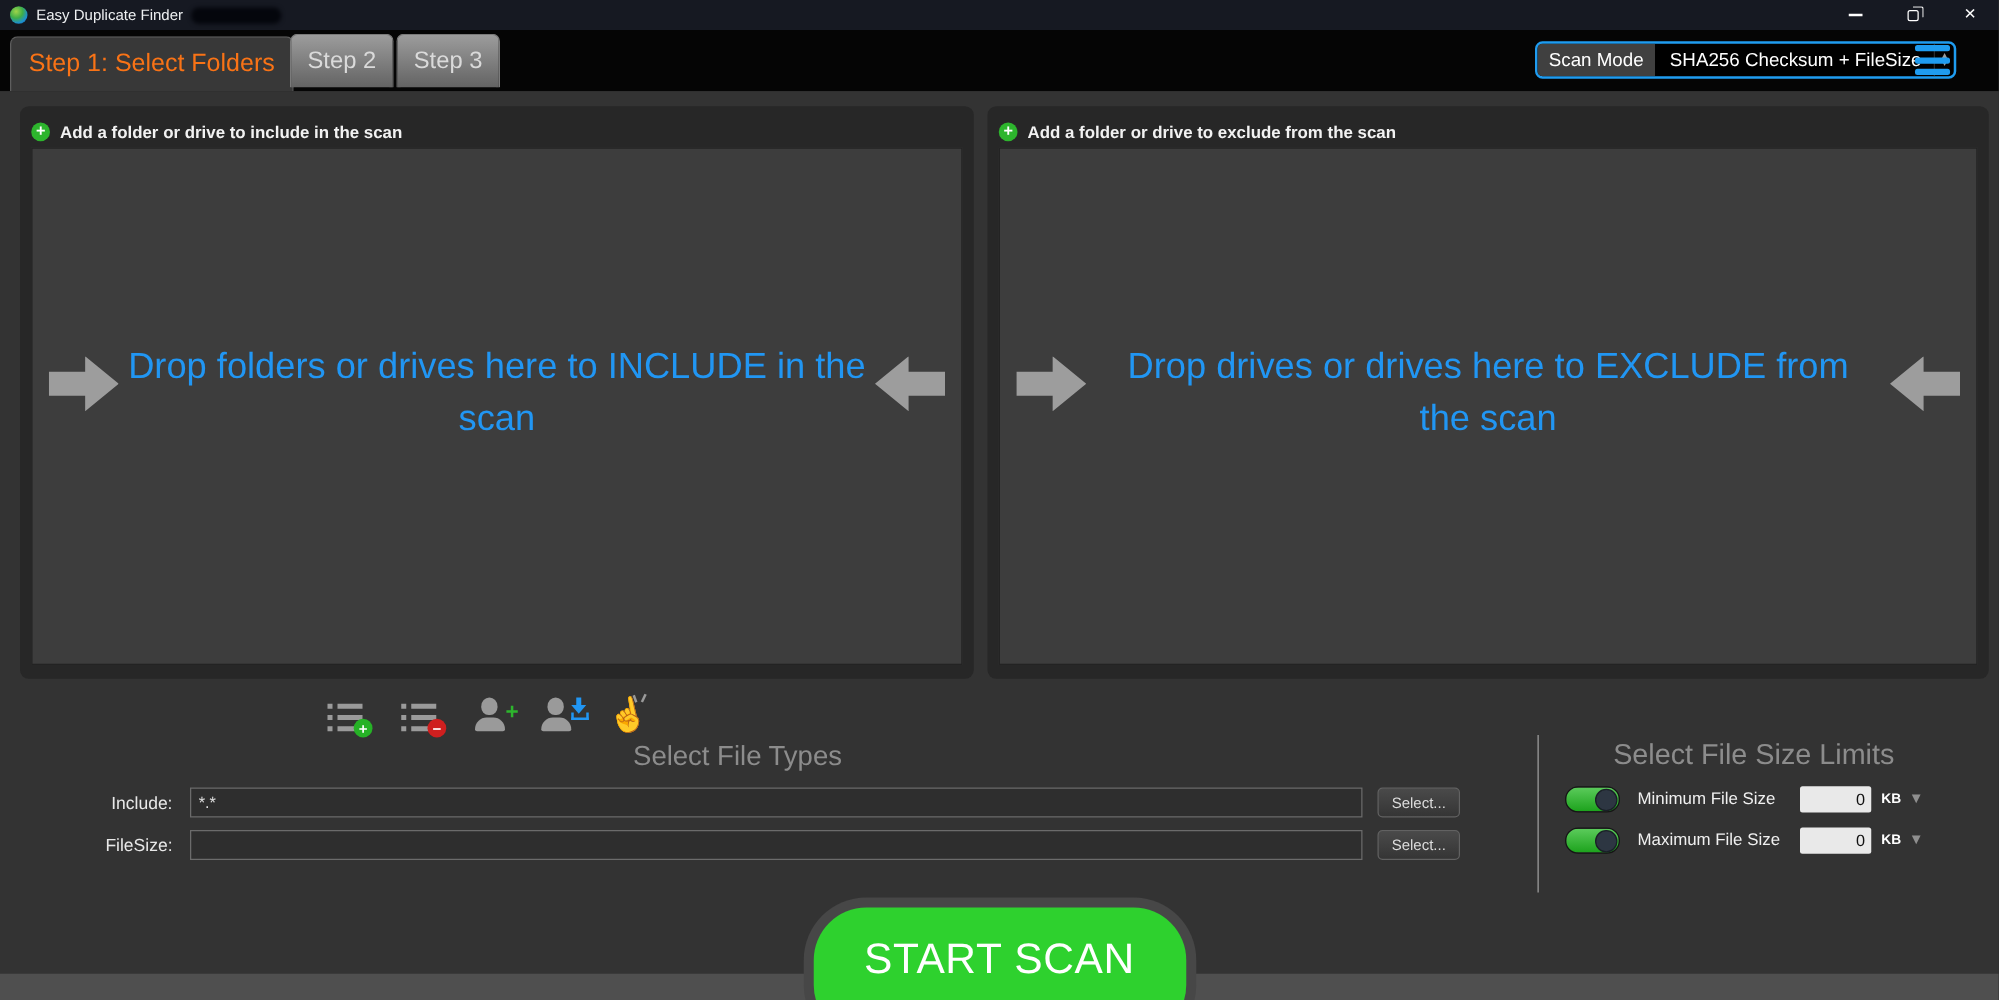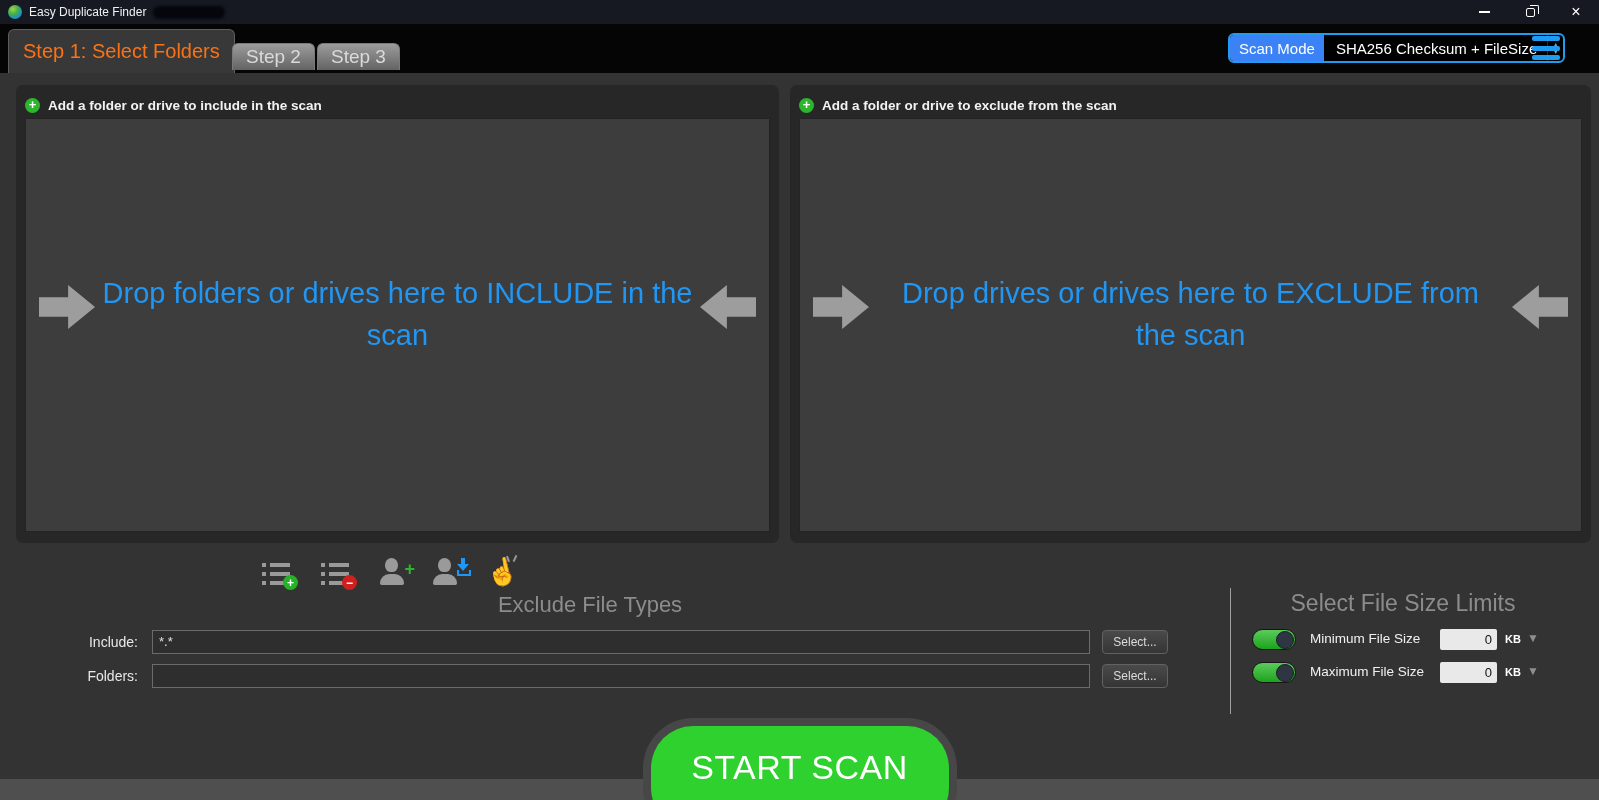--- a/index.html
+++ b/index.html
@@ -20,28 +20,28 @@
   .restore-glyph::before { content:''; position:absolute; top:-4px; left:3px; width:8px; height:8px;
                            border-top:1.2px solid #fff; border-right:1.2px solid #fff; border-radius:0 2px 0 0; }
   .close-glyph { color:#ffffff; font-size:16px; line-height:1; }
 
   
   .tabstrip { position:absolute; top:24px; left:0; right:0; height:49px; background:#050505; }
   .tab { position:absolute; bottom:0; display:flex; align-items:center; justify-content:center;
          border-radius:6px 6px 0 0; cursor:pointer; white-space:nowrap; }
   .tab.active { left:8px; height:44px; padding:0 14px; background:#383838;
                 border:1px solid #5e5e5e; border-bottom:none; color:#f97316; font-size:20px; }
-  .tab.inactive { height:27px; margin-bottom:3px; padding:0 13px;
+  .tab.inactive { height:43px; margin-bottom:3px; padding:0 13px;
                   background:linear-gradient(180deg,#9c9c9c 0%,#636363 100%);
                   border:1px solid #7a7a7a; border-bottom:none; color:#dadada; font-size:19px; }
   .tab.t2 { left:232px; } .tab.t3 { left:317px; }
 
   .scanmode { position:absolute; top:9px; left:1228px; height:30px; display:flex; align-items:stretch;
               border:2px solid #1f9cf0; border-radius:6px; overflow:hidden; cursor:pointer; background:#000; }
-  .sm-label { background:#3b82f6; color:#ffffff; font-size:15px; display:flex; align-items:center; padding:0 9px; }
+  .sm-label { background:#404040; color:#ffffff; font-size:15px; display:flex; align-items:center; padding:0 9px; }
   .sm-value { color:#ffffff; font-size:15px; display:flex; align-items:center; padding:0 10px 0 12px; }
   .sm-spinner { display:flex; flex-direction:column; align-items:center; justify-content:center;
                 padding:0 4px; border-left:1px solid #2a2a2a; color:#9a9a9a; }
   .sm-spinner span { font-size:7px; line-height:7px; }
   .hamburger { position:absolute; top:12px; left:1532px; width:28px; height:24px; cursor:pointer;
                display:flex; flex-direction:column; justify-content:space-between; }
   .hamburger span { display:block; height:5px; background:#1f9cf0; border-radius:2px; }
 
   
   .content { position:absolute; top:73px; left:0; right:0; bottom:0; background:#333333; }
@@ -220,30 +220,30 @@
     <div class="tool">
       <div class="person"></div>
       <span class="dl-arrow"></span>
       <span class="dl-tray"></span>
     </div>
     <div class="tool hand-wrap">
       <span class="hand-glyph">☝</span>
     </div>
   </div>
 
-  <div class="section-title ft-title">Exclude File Types</div>
+  <div class="section-title ft-title">Select File Types</div>
 
   <div class="ft-row inc">
     <span class="ft-label">Include:</span>
     <input class="ft-input" type="text" value="*.*" style="">
     <button class="ft-select">Select...</button>
   </div>
 
   <div class="ft-row exc">
-    <span class="ft-label">Folders:</span>
+    <span class="ft-label">FileSize:</span>
     <input class="ft-input" type="text" value="" style="">
     <button class="ft-select">Select...</button>
   </div>
 
   <div class="vdivider"></div>
 
   <div class="section-title fs-title">Select File Size Limits</div>
 
   <div class="fs-row r1">
     <div class="toggle">

